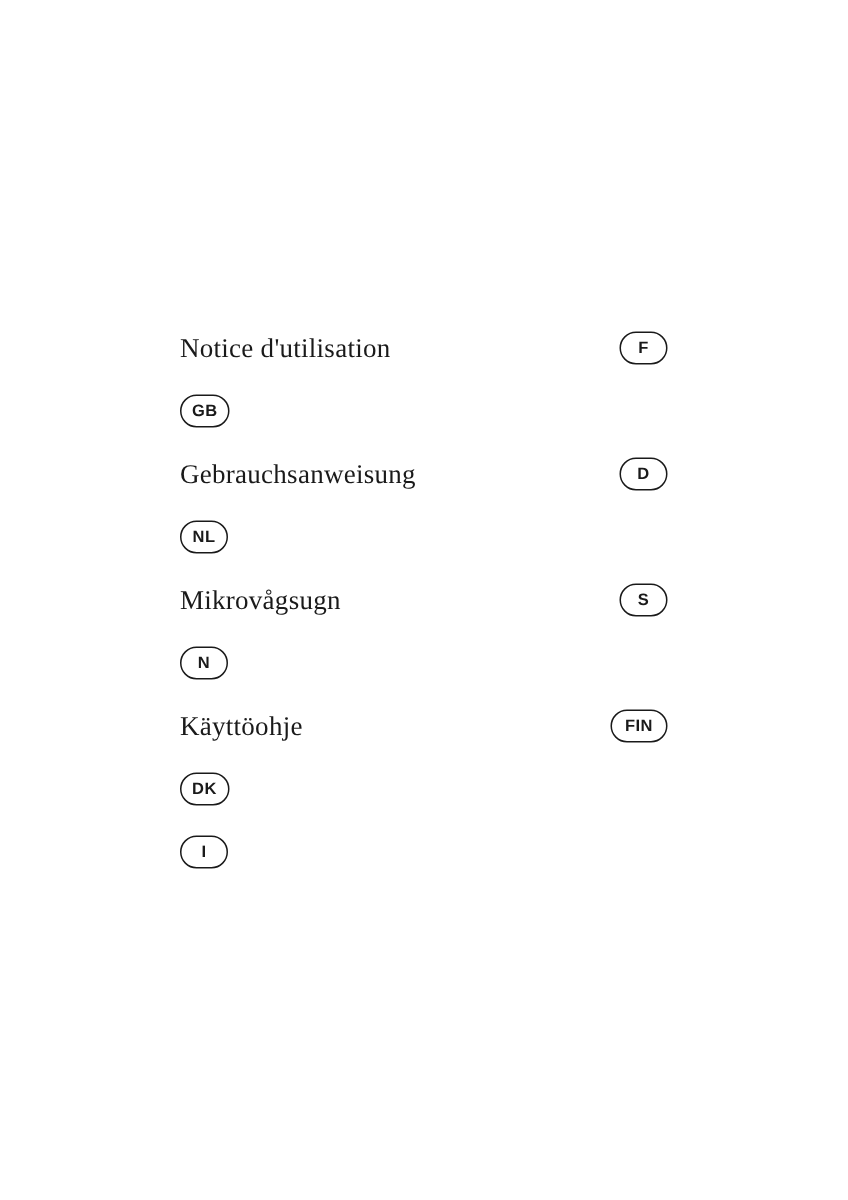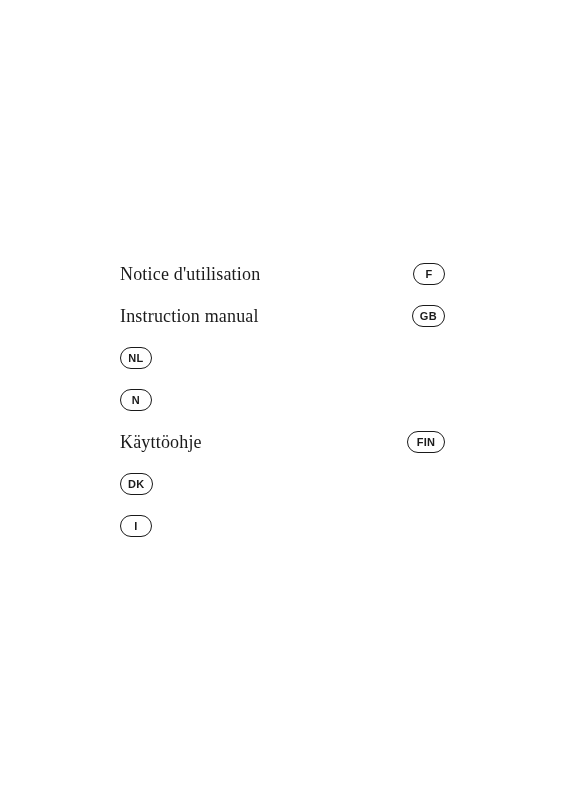--- a/index.html
+++ b/index.html
@@ -75,25 +75,32 @@
 </head>
 <body>
 
 <div class="page-container">
   <div class="manual-list">
   <div class="manual-item">
         <span class="manual-label">Notice d'utilisation</span>
         <span class="language-badge">F</span>
       </div>
       <div class="manual-item">
-        <span class="manual-label">Instruction manual</span>
         <span class="language-badge">GB</span>
       </div>
       <div class="manual-item">
+        <span class="manual-label">Gebrauchsanweisung</span>
+        <span class="language-badge">D</span>
+      </div>
+      <div class="manual-item">
         <span class="language-badge">NL</span>
+      </div>
+      <div class="manual-item">
+        <span class="manual-label">Mikrovågsugn</span>
+        <span class="language-badge">S</span>
       </div>
       <div class="manual-item">
         <span class="language-badge">N</span>
       </div>
       <div class="manual-item">
         <span class="manual-label">Käyttöohje</span>
         <span class="language-badge wide">FIN</span>
       </div>
       <div class="manual-item">
         <span class="language-badge">DK</span>

